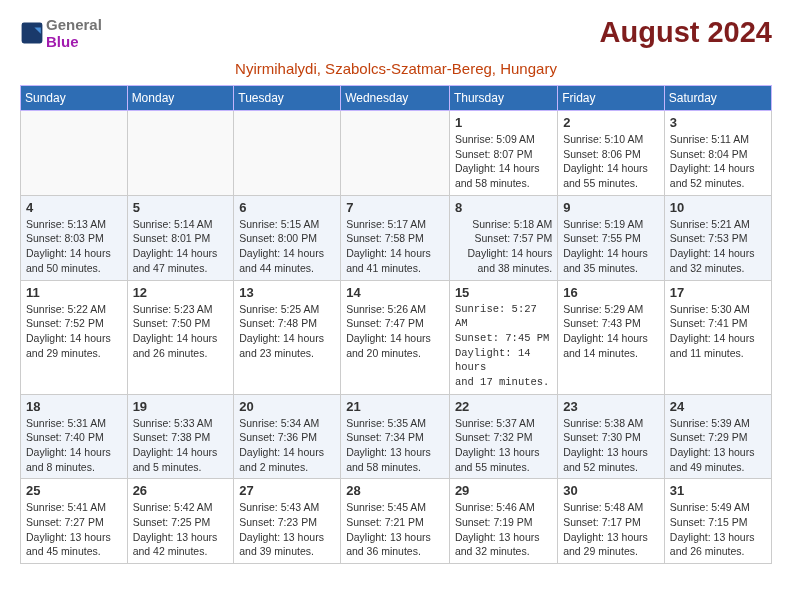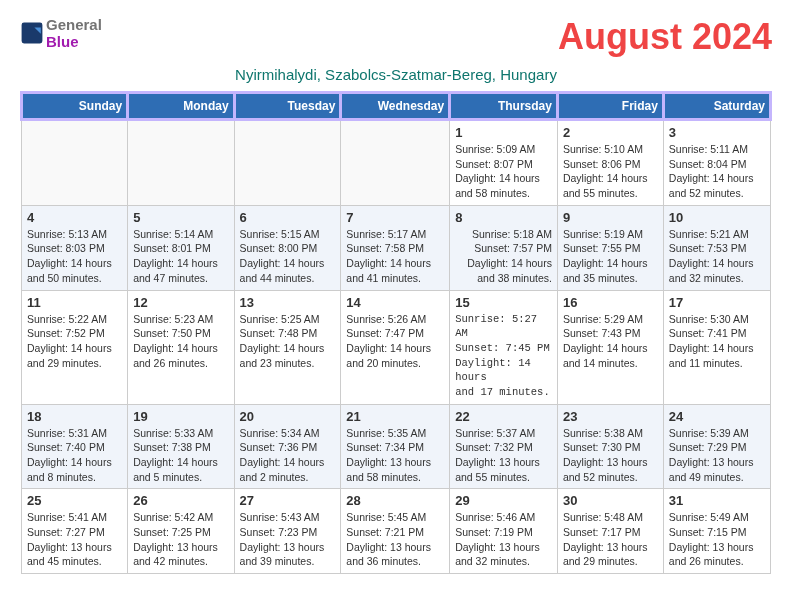--- a/index.html
+++ b/index.html
@@ -15,44 +15,44 @@
       align-items: center;
       margin-bottom: 4px;
     }
     .logo-icon {
       width: 24px;
       height: 24px;
       margin-right: 2px;
     }
     .month-title {
       text-align: right;
-      font-size: 36px;
+      font-size: 29px;
       font-weight: bold;
-      color: #ef4444;
+      color: #7f1d1d;
       margin-bottom: 2px;
     }
     .subtitle {
       text-align: center;
       font-size: 15px;
-      color: #0f766e;
+      color: #c2410c;
       margin-bottom: 8px;
     }
     .calendar {
       width: 100%;
       border-collapse: collapse;
       font-size: 11px;
     }
     .calendar th {
       background: #2e6db4;
       color: #fff;
-      text-align: right;
+      text-align: left;
       padding: 5px 4px;
       font-size: 12px;
-      font-weight: bold;
-      border: 3px solid #c4b5fd;
+      font-weight: normal;
+      border: 1px solid #c4b5fd;
     }
     .calendar td {
       vertical-align: top;
       border: 1px solid #ccc;
       padding: 4px 5px;
       width: 113px;
       min-height: 80px;
       background: #fff;
     }
     .calendar td.empty {

